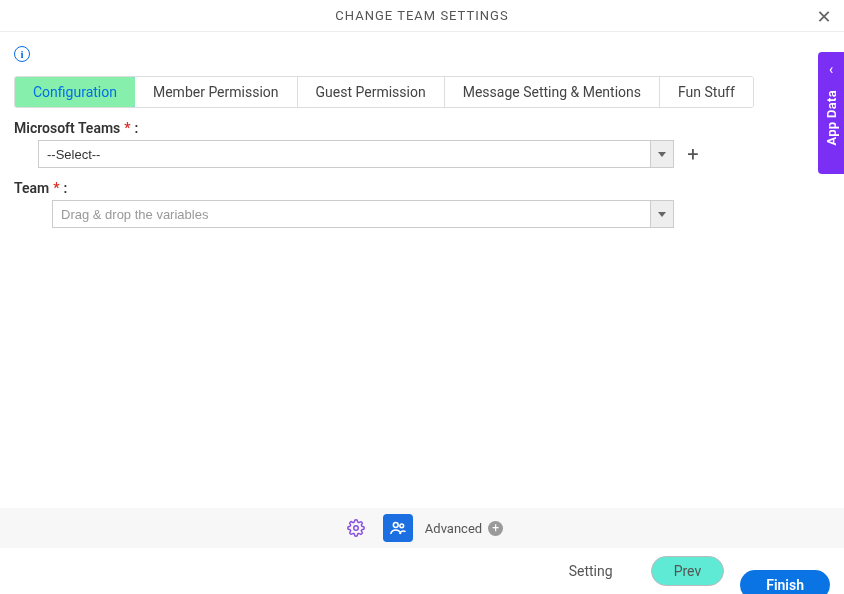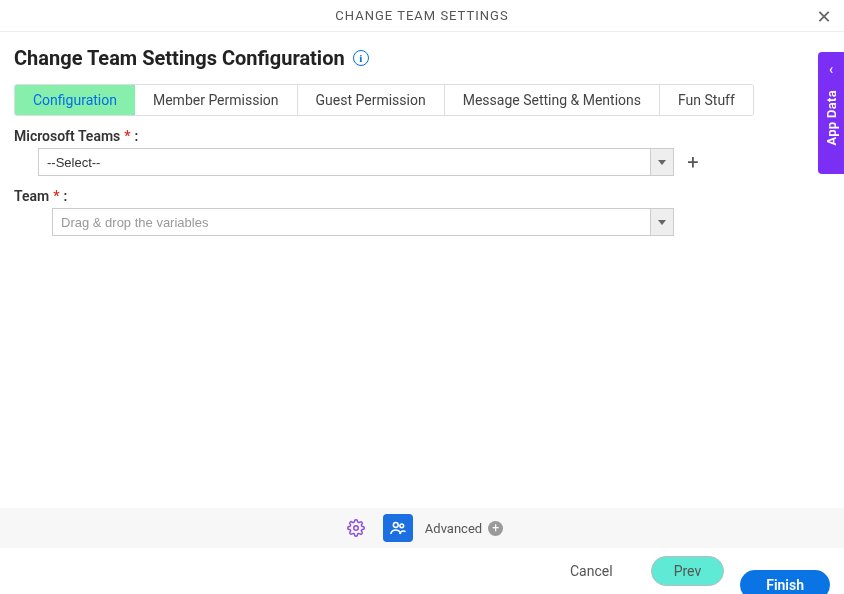--- a/index.html
+++ b/index.html
@@ -46,21 +46,20 @@
 </head>
 <body>
 
 <div class="header">
   <div class="header-title">CHANGE TEAM SETTINGS</div>
   <div class="close-x">✕</div>
 </div>
 
 <div class="content">
   <div class="page-title-row">
-    <div class="page-title">Change Team Settings Configuration</div>
     <div class="info-icon">i</div>
   </div>
 
   <div class="tabs">
     <div class="tab active">Configuration</div>
     <div class="tab">Member Permission</div>
     <div class="tab">Guest Permission</div>
     <div class="tab">Message Setting &amp; Mentions</div>
     <div class="tab">Fun Stuff</div>
   </div>
@@ -106,21 +105,21 @@
       <path d="M14.5 20c.5-2.5 2-4 4.5-4 1.3 0 2.4.4 3 1"></path>
     </svg>
   </div>
   <div class="adv">
     <span>Advanced</span>
     <span class="plus-circ">+</span>
   </div>
 </div>
 
 <div class="footer">
-  <div class="btn btn-cancel">Cancel</div>
+  <div class="btn btn-cancel">Setting</div>
   <div class="btn btn-prev">Prev</div>
   <div class="btn btn-finish">Finish</div>
 </div>
 
 <div class="side-panel">
   <span class="chev">‹</span>
   <span class="vtext">App Data</span>
 </div>
 
 </body></html>

